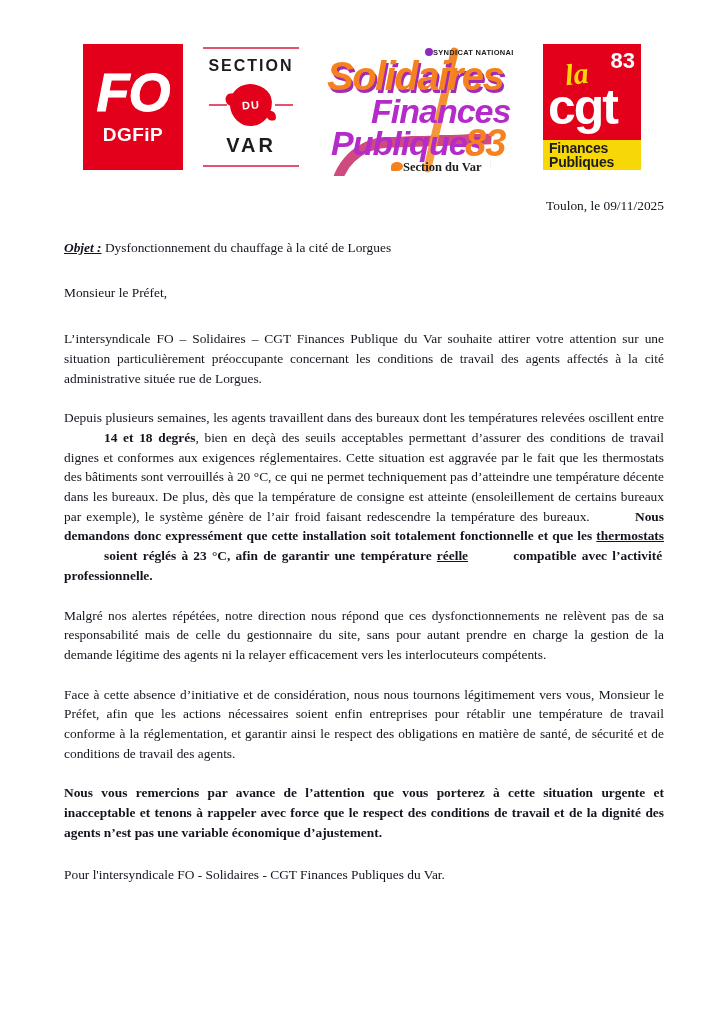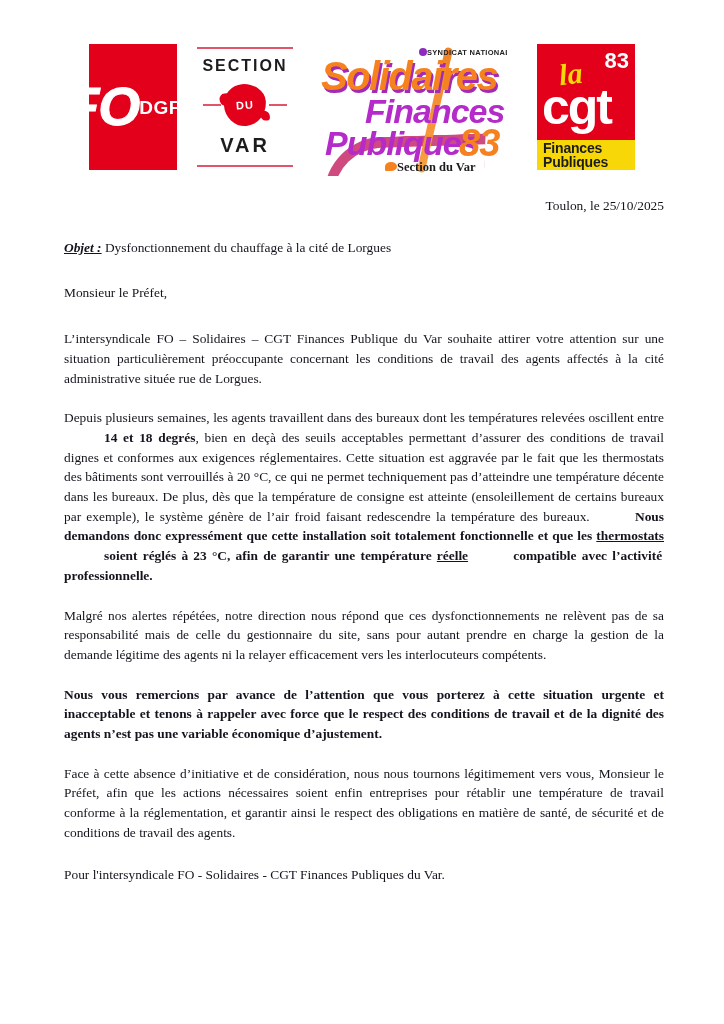--- a/index.html
+++ b/index.html
@@ -39,25 +39,25 @@
   }
 
   
   .logo-fo-wrap {
     display: flex;
     align-items: stretch;
     height: 128px;
     margin-right: 6px;
   }
   .fo-box {
-    width: 88px;
+    width: 100px;
     height: 126px;
     background: #e2001a;
     display: flex;
-    flex-direction: row;
+    flex-direction: column;
     align-items: center;
     justify-content: center;
     box-sizing: border-box;
     padding-bottom: 4px;
   }
   .fo-letters {
     font-family: "Liberation Sans", sans-serif;
     font-weight: 700;
     font-style: italic;
     font-size: 54px;
@@ -440,35 +440,35 @@
       <div class="cgt-fin">
         <div>Finances</div>
         <div>Publiques</div>
       </div>
     </div>
 
   </div>
 
   <div class="letter">
 
-    <div class="date-line">Toulon, le 25/10/2025</div>
+    <div class="date-line">Toulon, le 09/11/2025</div>
 
     <div class="objet">
       <span class="objet-label">Objet :</span><span> Dysfonctionnement du chauffage à la cité de Lorgues</span>
     </div>
 
     <div class="salutation">Monsieur le Préfet,</div>
 
     <p class="para">L’intersyndicale FO – Solidaires – CGT Finances Publique du Var souhaite attirer votre attention sur une situation particulièrement préoccupante concernant les conditions de travail des agents affectés à la cité administrative située rue de Lorgues.</p>
 
     <p class="para"><span>Depuis plusieurs semaines, les agents travaillent dans des bureaux dont les températures relevées oscillent entre </span><span class="b">14 et 18 degrés</span><span>, bien en deçà des seuils acceptables permettant d’assurer des conditions de travail dignes et conformes aux exigences réglementaires. Cette situation est aggravée par le fait que les thermostats des bâtiments sont verrouillés à 20 °C, ce qui ne permet techniquement pas d’atteindre une température décente dans les bureaux. De plus, dès que la température de consigne est atteinte (ensoleillement de certains bureaux par exemple), le système génère de l’air froid faisant redescendre la température des bureaux. </span><span class="b">Nous demandons donc expressément que cette installation soit totalement fonctionnelle et que les </span><span class="bu">thermostats</span><span class="b"> soient réglés à 23 °C, afin de garantir une température </span><span class="bu">réelle</span><span class="b"> compatible avec l’activité professionnelle.</span></p>
 
     <p class="para">Malgré nos alertes répétées, notre direction nous répond que ces dysfonctionnements ne relèvent pas de sa responsabilité mais de celle du gestionnaire du site, sans pour autant prendre en charge la gestion de la demande légitime des agents ni la relayer efficacement vers les interlocuteurs compétents.</p>
 
+    <p class="para">Face à cette absence d’initiative et de considération, nous nous tournons légitimement vers vous, Monsieur le Préfet, afin que les actions nécessaires soient enfin entreprises pour rétablir une température de travail conforme à la réglementation, et garantir ainsi le respect des obligations en matière de santé, de sécurité et de conditions de travail des agents.</p>
+
     <p class="para b">Nous vous remercions par avance de l’attention que vous porterez à cette situation urgente et inacceptable et tenons à rappeler avec force que le respect des conditions de travail et de la dignité des agents n’est pas une variable économique d’ajustement.</p>
 
-    <p class="para">Face à cette absence d’initiative et de considération, nous nous tournons légitimement vers vous, Monsieur le Préfet, afin que les actions nécessaires soient enfin entreprises pour rétablir une température de travail conforme à la réglementation, et garantir ainsi le respect des obligations en matière de santé, de sécurité et de conditions de travail des agents.</p>
-
     <div class="signature">Pour l'intersyndicale FO - Solidaires - CGT Finances Publiques du Var.</div>
 
   </div>
 
 </div>
 
 </body></html>

